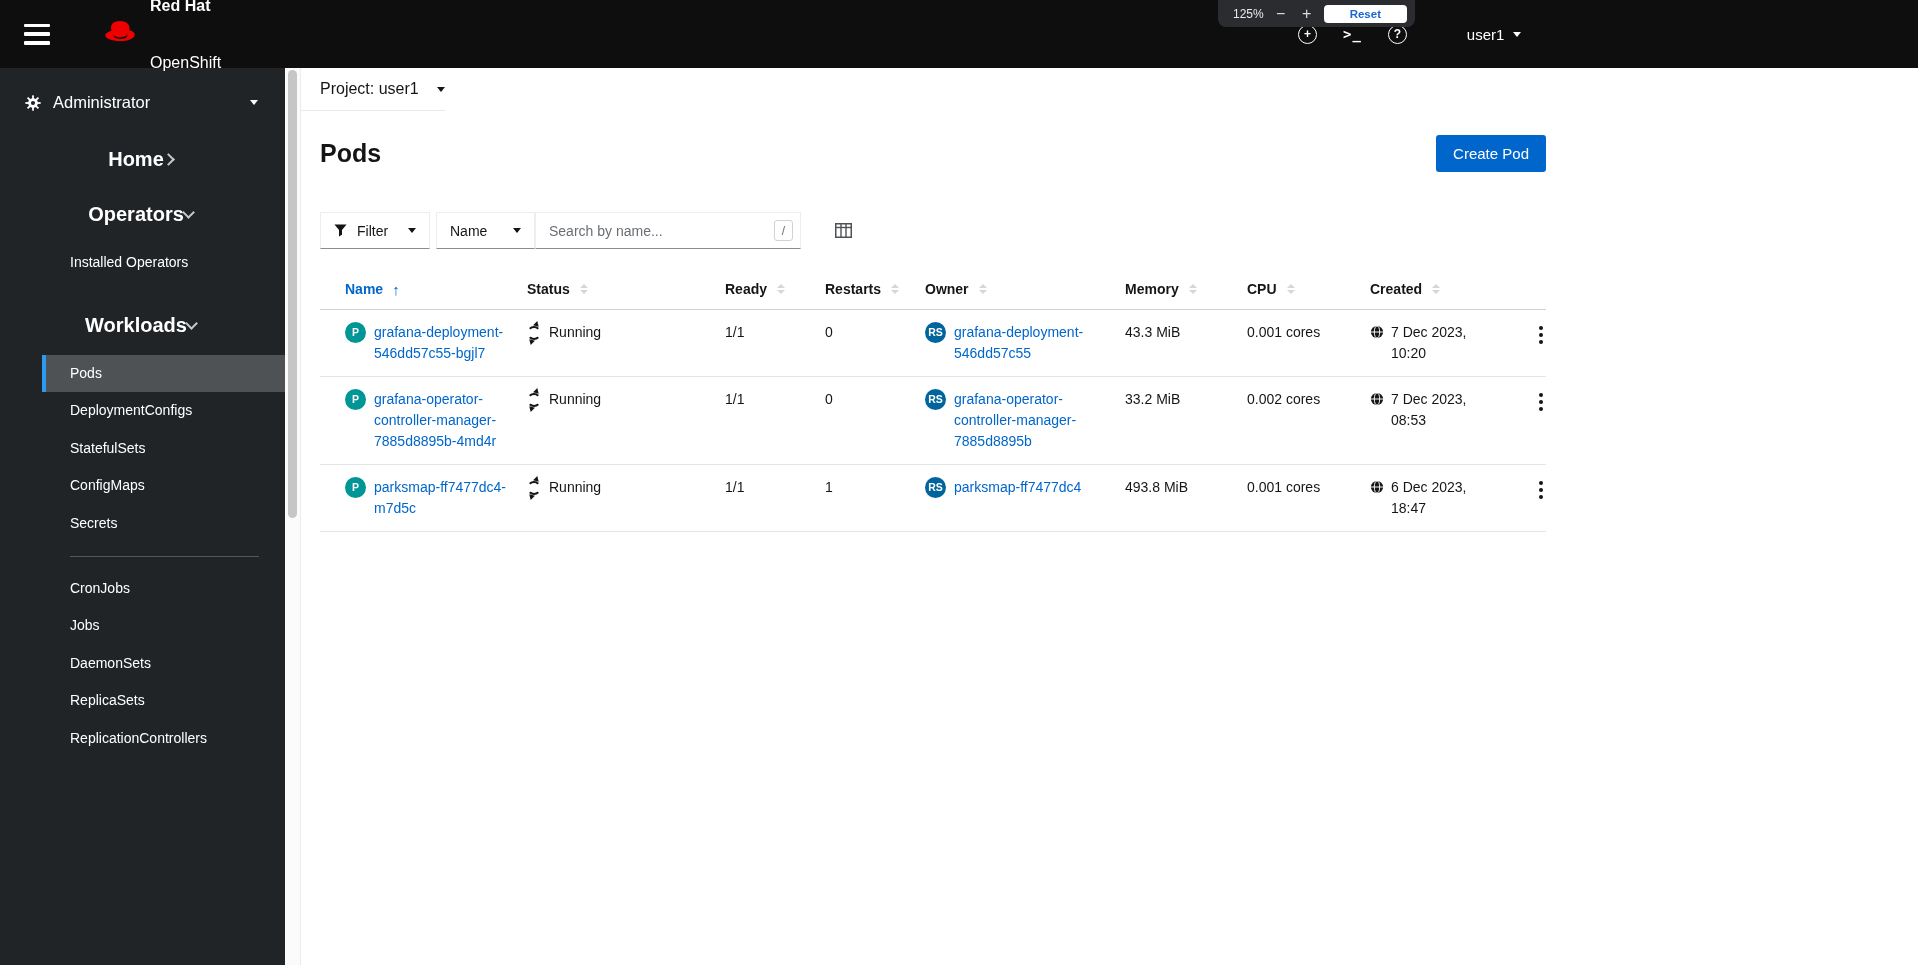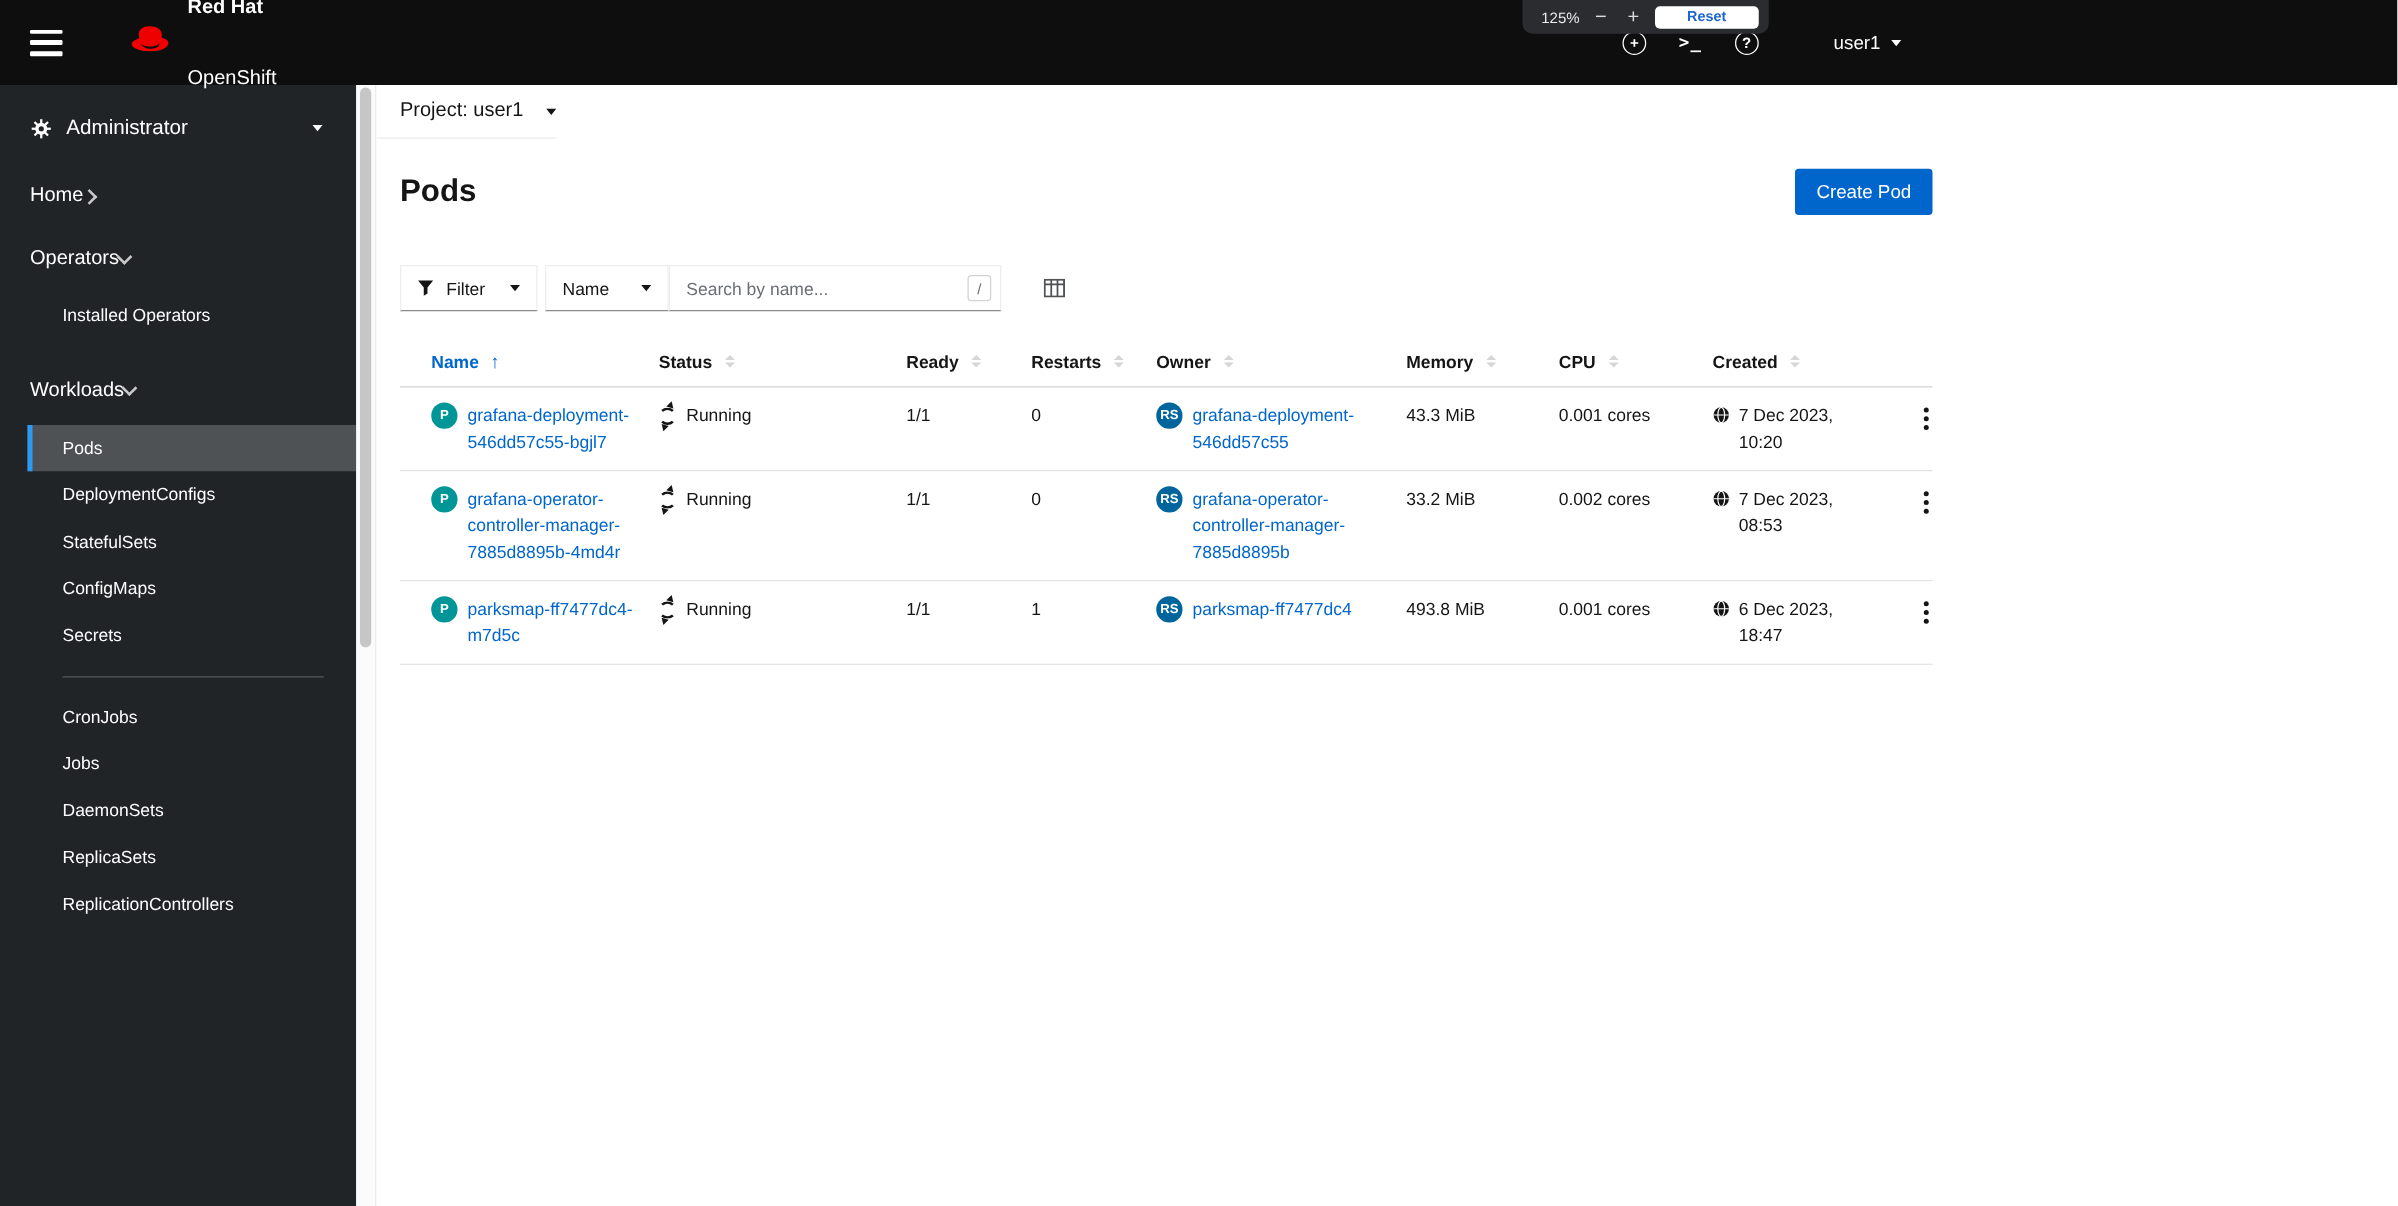--- a/index.html
+++ b/index.html
@@ -32,25 +32,25 @@
   .zoom-reset { background:#fff; border:none; border-radius:4px; color:#1a66d0; font-size:11.5px; padding:3px 26px; font-weight:bold; }
 
   
   .app { display:flex; height:897px;border-radius:23px; }
 
   
   .sidebar { width:285px; flex-shrink:0; background:#212427; color:#fff; overflow:hidden; }
   .perspective { width:100%; display:flex; align-items:center; gap:11px; padding:25px 27px 20px 24px; background:none; border:none; color:#fff; font-size:16.5px; text-align:left; }
   .persp-caret { margin-left:auto; }
   .nav-list { list-style:none; }
-  .nav-section { display:flex; align-items:center; justify-content:flex-start; padding:16px 28px 16px 24px; font-size:16px; color:#fff; cursor:pointer; }
+  .nav-section { display:flex; align-items:center; justify-content:center; padding:16px 28px 16px 24px; font-size:20px; color:#fff; cursor:pointer;font-weight:bold; }
   .chev { width:9px; height:9px; border-right:2px solid #c9c9c9; border-bottom:2px solid #c9c9c9; display:inline-block; }
   .chev.right { transform:rotate(-45deg); }
   .chev.down  { transform:rotate(45deg); margin-top:-4px; }
-  .sub-list { list-style:none; margin:2px 0 16px 0; }
+  .sub-list { list-style:none; margin:2px 0 16px 0;padding-left:20px; }
   .sub-item { display:block; margin-left:22px; padding:9px 10px 9px 28px; font-size:14px; color:#fff; cursor:pointer; line-height:1.4; }
   .sub-item.active { background:#4f5255; border-left:4px solid #2b9af3; padding-left:24px; }
   .sub-divider { margin:13px 26px 13px 50px; border-top:1px solid #54585c; height:0; }
 
   
   .scroll-strip { width:16px; flex-shrink:0; background:#fbfbfb; border-right:1px solid #ececec; position:relative; }
   .scroll-thumb { position:absolute; left:3px; top:2px; width:9px; height:448px; background:#c6c6c6; border-radius:6px; cursor:grab; }
 
   
   .main { flex:1; background:#fff; overflow:hidden; }

